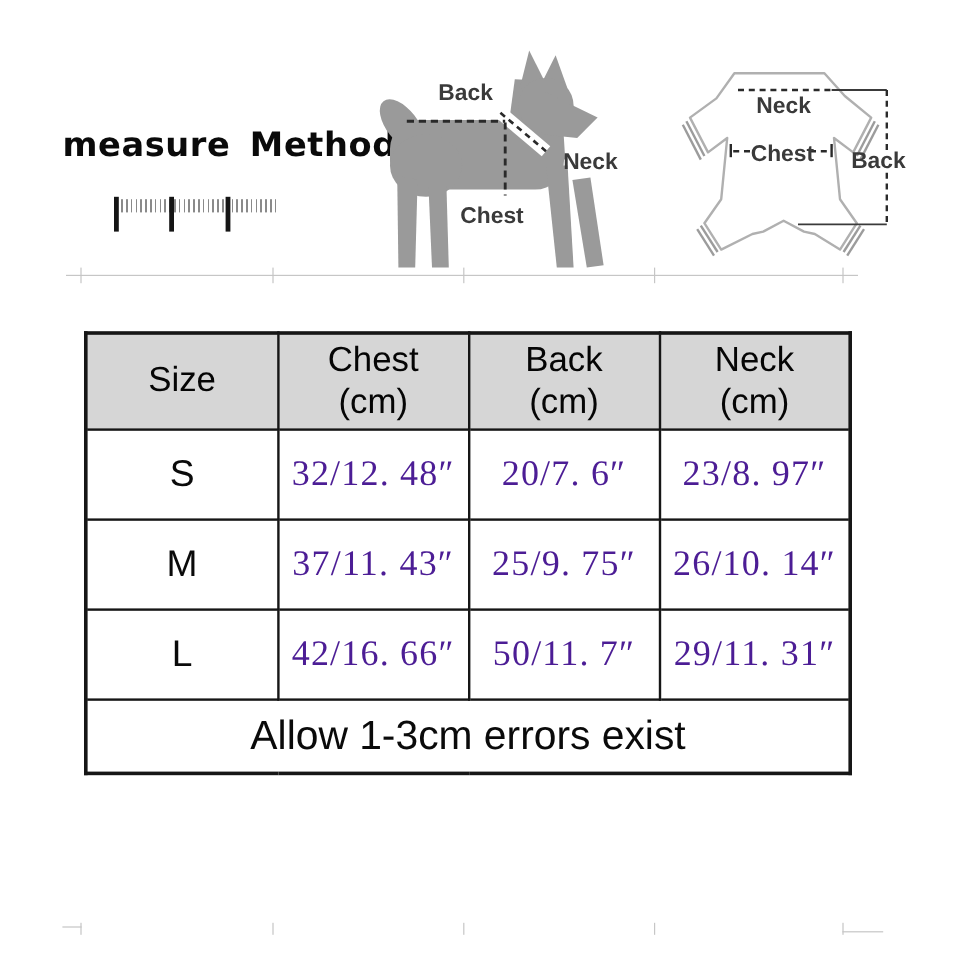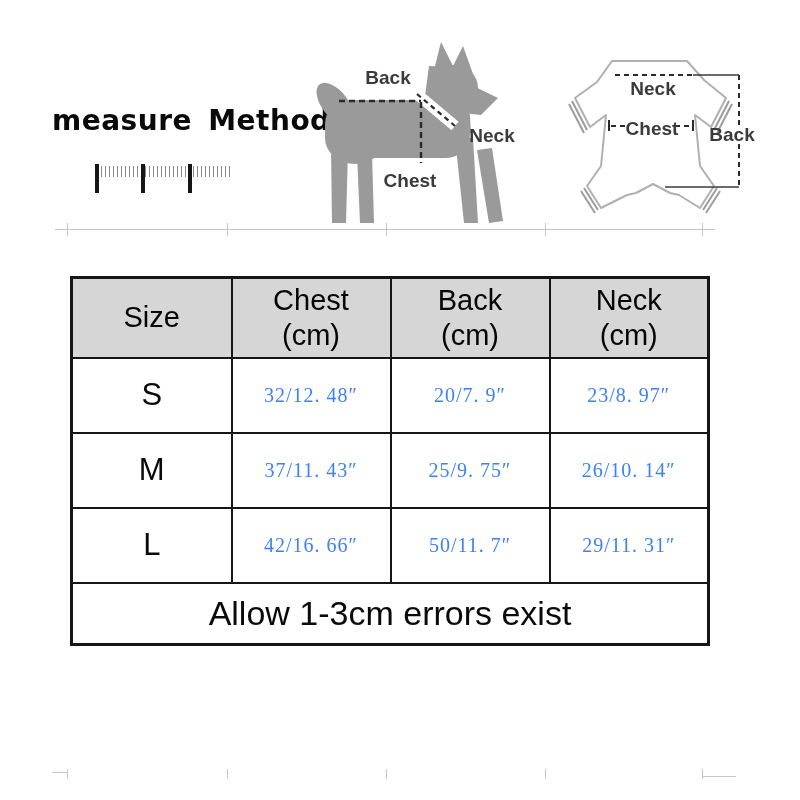--- a/index.html
+++ b/index.html
@@ -50,21 +50,21 @@
   }
   table.size td, table.size th { border:2px solid #161616; text-align:center; vertical-align:middle; padding:0; }
   table.size th {
     background:#d6d6d6; font-weight:normal; font-size:29px; line-height:35px; color:#050505;
   }
   tr.hrow  { height:80px; }
   tr.drow  { height:75px; }
   tr.frow  { height:62px;padding-left:29px; }
   td.sizecol { font-size:31px; color:#0a0a0a; }
   td.val {
-    font-family:"Liberation Serif", serif; font-size:20px; color:#3b82f6; letter-spacing:1px;
+    font-family:"Liberation Serif", serif; font-size:30px; color:#4c1d95; letter-spacing:1px;
   }
   td.note { font-size:34px; color:#0a0a0a; }
 </style>
 </head>
 <body>
 
 <div class="canvas">
 
   <div class="title">measure Method</div>
 
@@ -158,21 +158,21 @@
       <tbody>
           <tr class="hrow">
         <th><span>Size</span></th>
         <th><span>Chest</span><br><span>(cm)</span></th>
         <th><span>Back</span><br><span>(cm)</span></th>
         <th><span>Neck</span><br><span>(cm)</span></th>
       </tr>
       <tr class="drow">
         <td class="sizecol">S</td>
         <td class="val">32/12. 48″</td>
-        <td class="val">20/7. 9″</td>
+        <td class="val">20/7. 6″</td>
         <td class="val">23/8. 97″</td>
       </tr>
       <tr class="drow">
         <td class="sizecol">M</td>
         <td class="val">37/11. 43″</td>
         <td class="val">25/9. 75″</td>
         <td class="val">26/10. 14″</td>
       </tr>
       <tr class="drow">
         <td class="sizecol">L</td>

